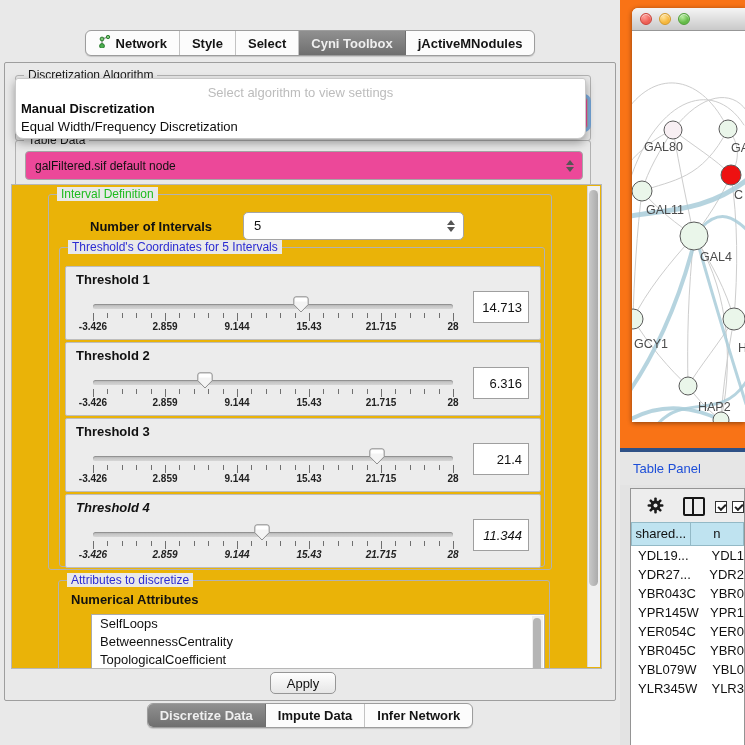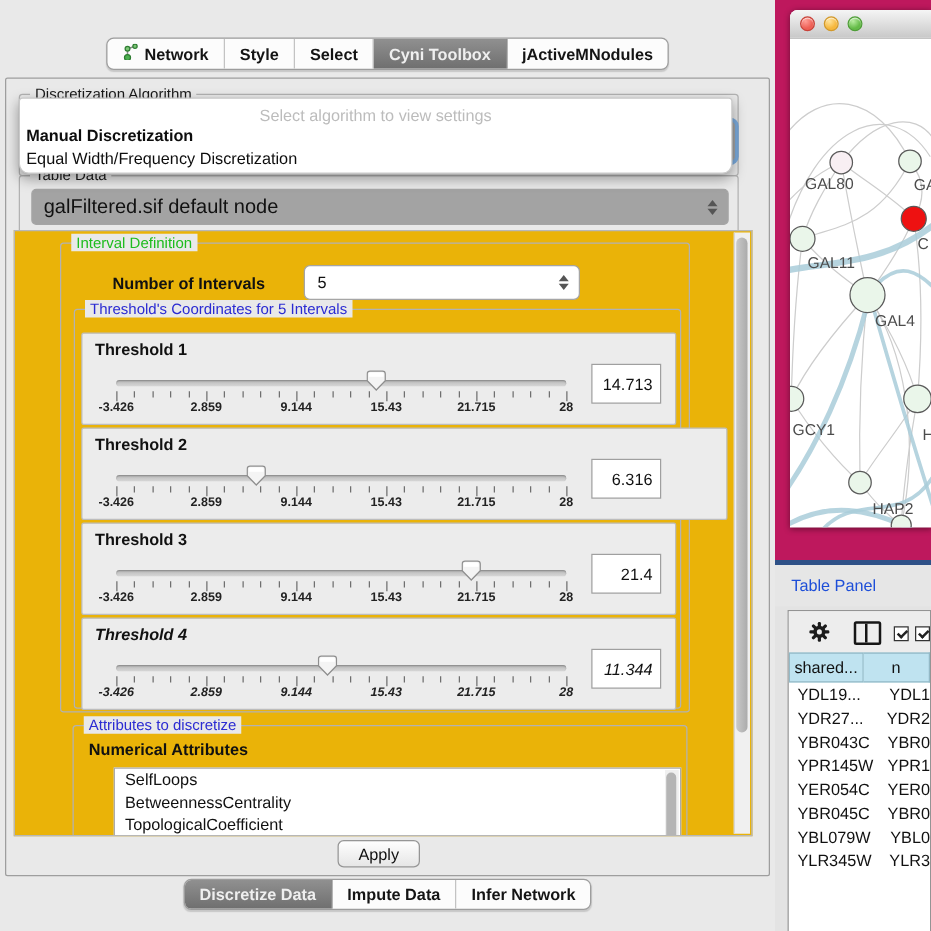--- a/index.html
+++ b/index.html
@@ -22,21 +22,21 @@
   .segitem:last-child{border-right:none;}
   .segitem.sel{background:linear-gradient(#909090,#6f6f6f);color:#efefef;border-right-color:#6f6f6f;}
   #top-tabs-row{top:30px;} #bottom-tabs-row{top:703px;}
 
   
   .main{position:absolute;left:4px;top:62px;width:610px;height:637px;background:#e9e9e9;border:1px solid #9e9e9e;border-radius:2px;}
   .group{position:absolute;border:1px solid #b2b2b2;border-radius:3px;}
   .gtitle{position:absolute;top:-8px;left:8px;background:#e9e9e9;padding:0 4px;font-size:12px;line-height:14px;color:#1a1a1a;white-space:nowrap;}
 
   .g-algo{left:10px;top:12px;width:574px;height:64px;}
-  .combo{position:absolute;background:#a3a3a3;border:1px solid #a5a5a5;border-radius:4px;font-size:16px;color:#111;}
+  .combo{position:absolute;background:#ec4899;border:1px solid #a5a5a5;border-radius:4px;font-size:12px;color:#111;}
   .combo .cv{position:absolute;left:9px;top:50%;transform:translateY(-50%);white-space:nowrap;}
   .updown{position:absolute;right:8px;top:50%;transform:translateY(-50%);width:9px;height:12px;}
   .updown::before{content:"";position:absolute;left:1px;top:0;border-left:4px solid transparent;border-right:4px solid transparent;border-bottom:5px solid #555;}
   .updown::after{content:"";position:absolute;left:1px;bottom:0;border-left:4px solid transparent;border-right:4px solid transparent;border-top:5px solid #555;}
   .combo-algo{left:60px;top:34px;width:521px;height:30px;box-shadow:0 0 0 3px rgba(96,156,219,.8);}
 
   .popup{position:absolute;left:10px;top:15px;width:569px;height:59px;background:#fff;border:1px solid #c9c9c9;
     border-radius:3px 3px 8px 8px;box-shadow:0 4px 10px rgba(0,0,0,.35);z-index:40;}
   .popup-ph{position:absolute;left:0;top:6px;width:100%;text-align:center;font-size:13px;color:#bcbcbc;}
   .popup-item{position:absolute;left:5px;font-size:13px;color:#0d0d0d;white-space:nowrap;}
@@ -72,21 +72,21 @@
   .attr-list{position:absolute;left:32px;top:33px;width:452px;height:80px;background:#fff;border:1px solid #ababab;overflow:hidden;}
   .attr-item{height:18px;line-height:18px;font-size:13px;color:#111;padding-left:8px;white-space:nowrap;}
   .list-scroll{position:absolute;right:1px;top:1px;width:11px;height:78px;background:#f0f0f0;}
   .list-thumb{position:absolute;left:1px;top:2px;width:8px;height:60px;border-radius:4px;background:#b5b5b5;}
 
   .apply-btn{position:absolute;left:265px;top:609px;width:66px;height:22px;border:1px solid #969696;border-radius:5px;
     background:linear-gradient(#fefefe,#e6e6e6);font-size:13px;color:#111;font-family:"Liberation Sans",sans-serif;}
 
   
   .right{position:absolute;left:620px;top:0;width:125px;height:745px;background:#e3e3e3;}
-  .netframe{position:absolute;left:0;top:0;width:125px;height:452px;background:#be185d;border-bottom:4px solid #2e5187;box-sizing:border-box;}
+  .netframe{position:absolute;left:0;top:0;width:125px;height:452px;background:#f97316;border-bottom:4px solid #2e5187;box-sizing:border-box;}
   .macwin{position:absolute;left:12px;top:8px;width:113px;height:414px;background:#fff;border-radius:6px 0 0 0;box-shadow:0 1px 5px rgba(0,0,0,.45);}
   .mactitle{position:absolute;left:0;top:0;right:0;height:22px;background:linear-gradient(#f5f5f5,#c9c9c9);
     border-bottom:1px solid #979797;border-radius:6px 0 0 0;display:flex;align-items:center;gap:7px;padding-left:8px;}
   .light{width:12px;height:12px;border-radius:50%;box-shadow:inset 0 1px 1px rgba(255,255,255,.7);}
   .light.r{background:radial-gradient(circle at 35% 30%,#ff9d96,#ee5f55 60%);border:1px solid #c94239;box-sizing:border-box;}
   .light.y{background:radial-gradient(circle at 35% 30%,#ffe39a,#f6b73c 60%);border:1px solid #d2992a;box-sizing:border-box;}
   .light.g{background:radial-gradient(circle at 35% 30%,#b8eda0,#64bb47 60%);border:1px solid #4f9e38;box-sizing:border-box;}
   .netcanvas{position:absolute;left:0;top:22px;right:0;bottom:0;overflow:hidden;}
 
   .tpheader{position:absolute;left:0;top:452px;width:125px;height:33px;background:#e6e6e6;}
@@ -214,21 +214,21 @@
                 <div class="ticklabel" style="left: 146px;">9.144</div>
                 <div class="ticklabel" style="left: 218px;">15.43</div>
                 <div class="ticklabel" style="left: 290px;">21.715</div>
                 <div class="ticklabel" style="left: 362px;">28</div>
                 <div class="thumb" style="left: 226.791px;"><svg width="16" height="17" viewBox="0 0 16 17">
                     <path d="M3,0.8 h10 a2.2,2.2 0 0 1 2.2,2.2 v5.6 L8,16 L0.8,8.6 V3 a2.2,2.2 0 0 1 2.2,-2.2 z" fill="#f4f4f4" stroke="#8e8e8e"></path>
                     <path d="M3.5,2 h9 a1.4,1.4 0 0 1 1.4,1.4 v2 h-11.8 v-2 a1.4,1.4 0 0 1 1.4,-1.4 z" fill="#ffffff"></path>
                   </svg></div>
                 <div class="valbox">14.713</div>
               </div>
-              <div class="trow-panel" style="top: 94px; padding-left: 41px;">
+              <div class="trow-panel" style="top: 94px;">
                 <div class="trow-label">Threshold 2</div>
                 <div class="track"></div>
                 <div class="tick" style="left: 27px; top: 46px; height: 8px;"></div>
                 <div class="tick" style="left: 41.4px; top: 46px; height: 5px;"></div>
                 <div class="tick" style="left: 55.8px; top: 46px; height: 5px;"></div>
                 <div class="tick" style="left: 70.2px; top: 46px; height: 5px;"></div>
                 <div class="tick" style="left: 84.6px; top: 46px; height: 5px;"></div>
                 <div class="tick" style="left: 99px; top: 46px; height: 8px;"></div>
                 <div class="tick" style="left: 113.4px; top: 46px; height: 5px;"></div>
                 <div class="tick" style="left: 127.8px; top: 46px; height: 5px;"></div>

